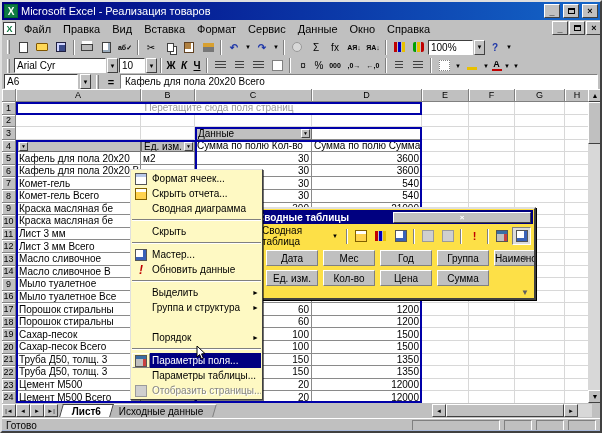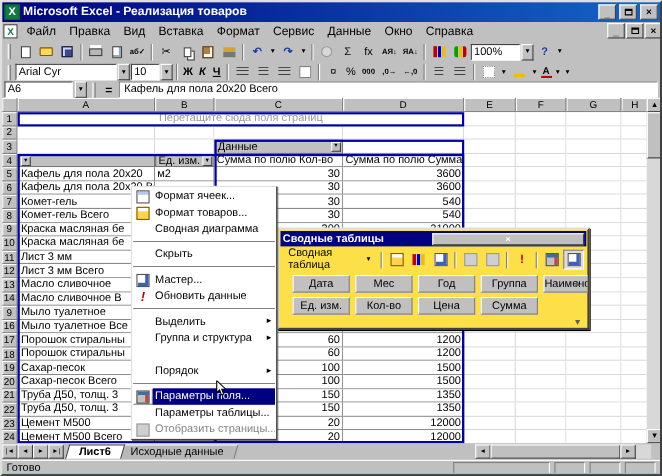--- a/index.html
+++ b/index.html
@@ -4,21 +4,21 @@
 <style>
   *{box-sizing:border-box;margin:0;padding:0;cursor:default}
   html,body{width:602px;height:433px;overflow:hidden}
   body{font-family:"Liberation Sans",sans-serif;font-size:11px;background:#c0c0c0;position:relative;color:#000}
   .abs{position:absolute}
   
   .out{border:1px solid;border-color:#ffffff #404040 #404040 #ffffff;background:#c0c0c0}
   .win{background:#fde047;border:2px solid;border-color:#dfdfdf #404040 #404040 #dfdfdf;box-shadow:1px 1px 0 #000}
   
   #titlebar{left:2px;top:2px;width:598px;height:18px;background:linear-gradient(90deg,#000080,#1466c8);display:flex;align-items:center;padding:0 2px;gap:3px}
-  #titlebar .ttl{color:#fff;font-weight:bold;font-size:11px;flex:1;white-space:nowrap}
+  #titlebar .ttl{color:#fff;font-weight:normal;font-size:11px;flex:1;white-space:nowrap}
   .xlicon{width:14px;height:14px;background:#0f7b43;color:#fff;font-weight:bold;font-size:10px;display:flex;align-items:center;justify-content:center;border:1px solid #063;flex:none}
   .wbtn{width:16px;height:14px;font-size:9px;font-weight:bold;display:flex;align-items:center;justify-content:center;line-height:1;flex:none}
   .mini{align-items:flex-end}
   .rest i{width:7px;height:6px;border:1px solid #000;border-top-width:2px;display:block}
   
   #menubar{left:2px;top:20px;width:598px;height:17px;display:flex;align-items:center;padding:0 1px}
   .docicon{width:13px;height:13px;background:#fff;border:1px solid #404040;color:#0f7b43;font-size:9px;font-weight:bold;display:flex;align-items:center;justify-content:center;margin-right:2px}
   .mitem{padding:1px 6px;height:15px;display:flex;align-items:center}
   
   .tbar{left:2px;display:flex;align-items:center;gap:1px;padding:0 2px}
@@ -45,21 +45,21 @@
   .red{color:#c00000;font-weight:bold}
   .tinytxt{font-size:7px;line-height:1;font-weight:bold}
   .selbox{height:15px;background:#fff;border:1px solid;border-color:#404040 #fff #fff #404040;display:flex;align-items:center;padding:0 2px;font-size:10px}
   .dropbtn{width:11px;height:15px;font-size:6px;display:flex;align-items:center;justify-content:center;flex:none}
   .alni{width:11px;height:9px;background:repeating-linear-gradient(180deg,#404040 0 1px,transparent 1px 3px)}
   .brdico{width:11px;height:11px;border:1px dotted #808080;background:#fff}
   .clrico{width:11px;height:11px;display:flex;flex-direction:column;align-items:center;font-size:9px;line-height:9px;font-weight:bold}
   .clrico i{display:block;width:10px;height:3px}
   
   #fbar{left:2px;top:74px;width:598px;height:15px;display:flex;align-items:center;padding:0 2px;gap:2px}
-  #namebox{width:62px}
+  #namebox{width:74px}
   #eqbtn{width:14px;text-align:center;font-weight:bold}
   #formulafld{flex:1;height:15px;background:#fff;border:1px solid;border-color:#808080 #fff #fff #808080;display:flex;align-items:center;padding:0 4px;font-size:10px;white-space:nowrap}
   
   #grid{left:2px;top:89px;width:586px;height:314px;background:#fff;overflow:hidden}
   .hrow{display:flex;height:13px}
   .hcell,.corner,.rh{background:#c0c0c0;border-right:1px solid #808080;border-bottom:1px solid #808080;box-shadow:inset 1px 1px 0 #fff;font-size:9px;display:flex;align-items:center;justify-content:center;flex:none}
   .corner{width:14px}
   .gr{display:flex;height:12.58px}
   .rh{width:14px}
   .cell{border-right:1px solid #d8d8d8;border-bottom:1px solid #d8d8d8;background:#fff;overflow:hidden;white-space:nowrap;font-size:10px;line-height:11px;display:flex;align-items:center;padding:0 2px;flex:none}
@@ -82,21 +82,21 @@
   .xbtn{width:12px;height:11px;font-size:8px;font-weight:bold;display:flex;align-items:center;justify-content:center}
   #ptb-tools{height:22px;display:flex;align-items:center;padding:0 3px;gap:1px}
   .pvmenu{height:18px;display:flex;align-items:center;padding:0 4px;font-size:10px;gap:0;border:1px solid transparent}
   .tico{width:19px;height:18px;display:flex;align-items:center;justify-content:center;flex:none}
   .pressed{border:1px solid;border-color:#808080 #fff #fff #808080;background:#dcdcdc}
   .pfields{position:relative;height:52px;padding:3px 0 0 12px;overflow:hidden}
   .prow{display:flex;gap:5px;margin-bottom:4px;width:508px}
   .pfield{width:52px;height:16px;background:#c0c0c0;border:1px solid;border-color:#fff #808080 #808080 #fff;font-size:10px;display:flex;align-items:center;justify-content:center;flex:none;overflow:hidden;white-space:nowrap}
   .scrollarr{position:absolute;right:5px;font-size:8px;color:#606060}
   
-  #cmenu{left:119px;top:169px;width:133px;background:#ffffff;border:1px solid;border-color:#dfdfdf #404040 #404040 #dfdfdf;box-shadow:1px 1px 0 rgba(0,0,0,.55);padding:1px 1px;z-index:5}
+  #cmenu{left:130px;top:169px;width:133px;background:#fef9c3;border:1px solid;border-color:#dfdfdf #404040 #404040 #dfdfdf;box-shadow:1px 1px 0 rgba(0,0,0,.55);padding:1px 1px;z-index:5}
   .menu-item{height:15px;display:flex;align-items:stretch}
   .mi-icon{width:18px;display:flex;align-items:center;justify-content:center;flex:none}
   .mi-body{flex:1;display:flex;align-items:center;overflow:hidden}
   .mi-label{flex:1;padding-left:2px;font-size:10px;white-space:nowrap}
   .mi-arrow{width:11px;font-size:7px;text-align:center}
   .menu-item.submenu .mi-arrow::before{content:"►"}
   .menu-item.highlight .mi-body{background:#000080;color:#fff}
   .menu-item.highlight .mi-icon{border:1px solid;border-color:#fff #808080 #808080 #fff}
   .menu-item.disabled .mi-label{color:#848484;text-shadow:1px 1px 0 #fff}
   .menu-item.sep{height:8px;background:linear-gradient(transparent 0 3px,#808080 3px 4px,#fff 4px 5px,transparent 5px)}
@@ -675,21 +675,21 @@
         <span class="mi-label">Формат ячеек...</span>
         <span class="mi-arrow"></span>
       </span>
     </div>
 
     <div class="menu-item">
       <span class="mi-icon">
         <i class="mic ic-format-report"></i>
       </span>
       <span class="mi-body">
-        <span class="mi-label">Формат товаров...</span>
+        <span class="mi-label">Скрыть отчета...</span>
         <span class="mi-arrow"></span>
       </span>
     </div>
 
     <div class="menu-item">
       <span class="mi-icon">
         <i class="mic"></i>
       </span>
       <span class="mi-body">
         <span class="mi-label">Сводная диаграмма</span>

